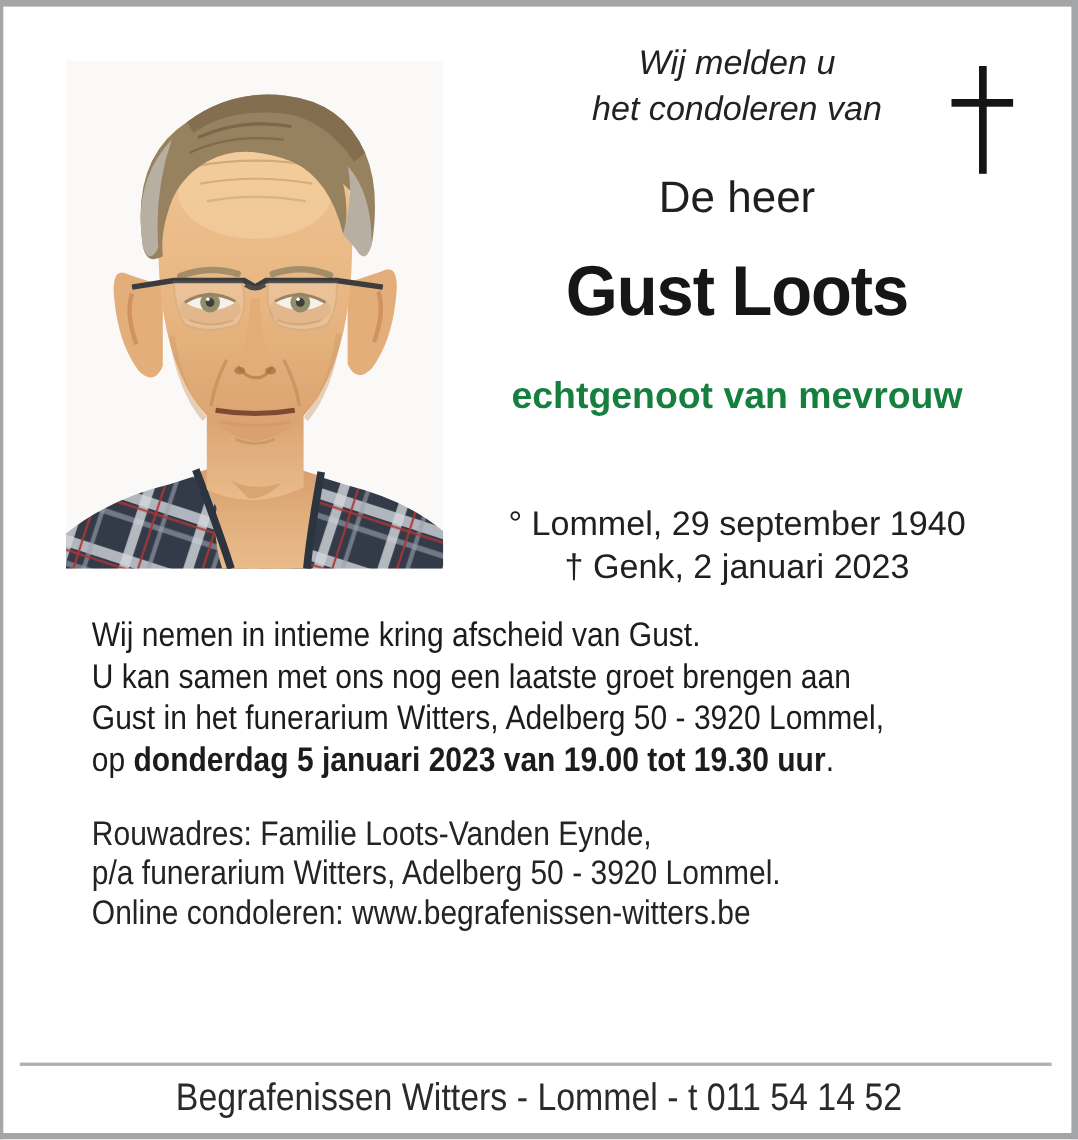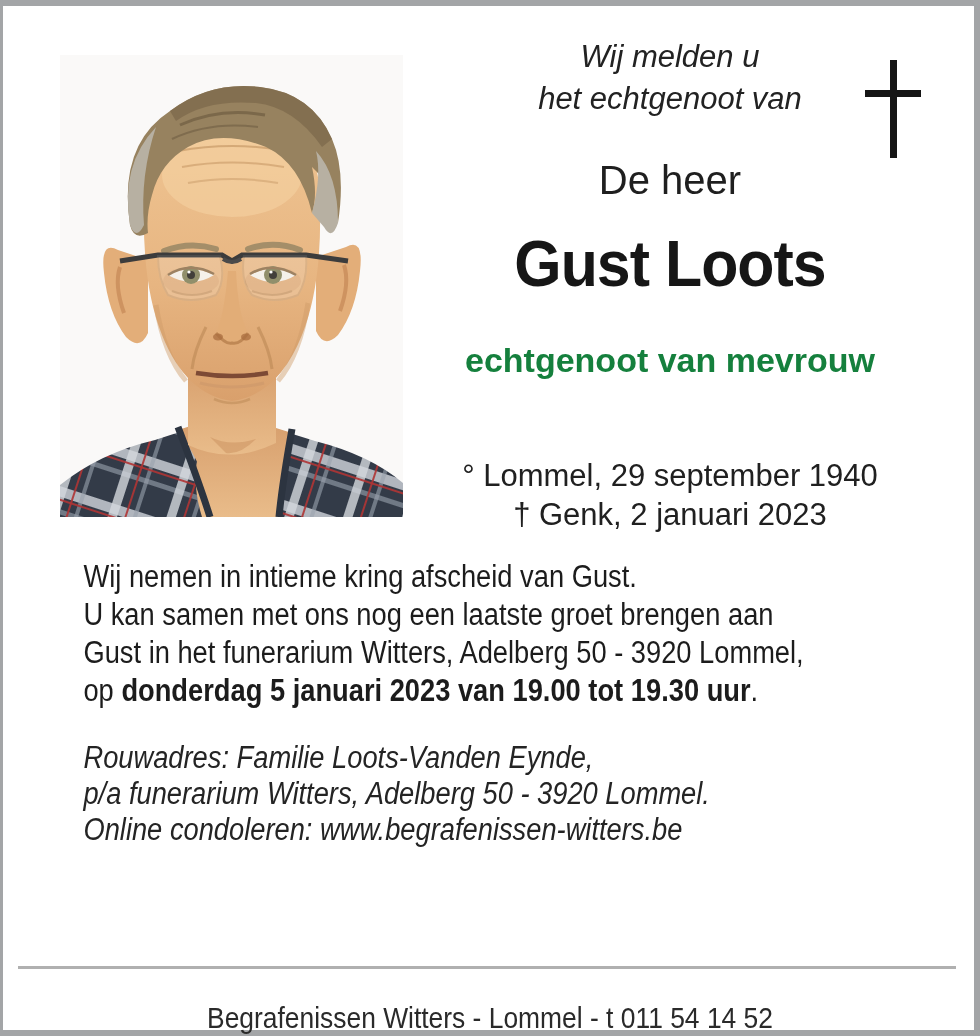--- a/index.html
+++ b/index.html
@@ -28,27 +28,27 @@
 
   .intro   { top:36px;  font-size:31px; line-height:42px; font-style:italic; color:#222; }
   .salut   { top:160px; font-size:40px; line-height:40px; color:#1f1f1f; }
   .name    { top:226px; font-size:64px; line-height:76px; font-weight:bold;
              letter-spacing:-1px; color:#161616; transform:scaleX(0.95); transform-origin:50% 50%; }
   .spouse  { top:338px; font-size:34px; line-height:44px; font-weight:bold; color:#15803d; }
   .dates   { top:456px; font-size:31px; line-height:39px; color:#202020; }
 
   .cond-line { transform:scaleX(0.88); transform-origin:50% 50%; }
   .body    { top:558px; font-size:31px; line-height:38px; }
-  .mourn   { top:740px; font-size:31px; line-height:36px; font-style:italic; color:#242424; }
+  .mourn   { top:740px; font-size:31px; line-height:36px; color:#242424; }
   .notice  { top:880px; font-size:31px; line-height:38px; }
   .bold    { font-weight:bold; }
 
   .rule { left:18px; top:966px; width:938px; height:3px; background:#b0b0b0; }
   .footer { top:982px; left:28px; width:924px; text-align:center;
-            font-size:30px; line-height:32px; color:#2a2a2a;margin-top:20px; }
+            font-size:35px; line-height:32px; color:#2a2a2a; }
 </style>
 </head>
 <body>
 
 <div class="page">
 
   <div class="edge top"></div>
   <div class="edge right"></div>
   <div class="edge bottom"></div>
   <div class="edge left"></div>
@@ -155,21 +155,21 @@
 
   <div class="abs cross">
     <svg viewBox="0 0 62 102" xmlns="http://www.w3.org/2000/svg">
       <rect x="28" y="2" width="7" height="98" fill="#151515"></rect>
       <rect x="3" y="32" width="56" height="7" fill="#151515"></rect>
     </svg>
   </div>
 
   <div class="abs col-right intro">
     <div>Wij melden u</div>
-    <div>het echtgenoot van</div>
+    <div>het condoleren van</div>
   </div>
 
   <div class="abs col-right salut">De heer</div>
 
   <div class="abs col-right name">Gust Loots</div>
 
   <div class="abs col-right spouse">
     <div>echtgenoot van mevrouw</div>
   </div>
 

